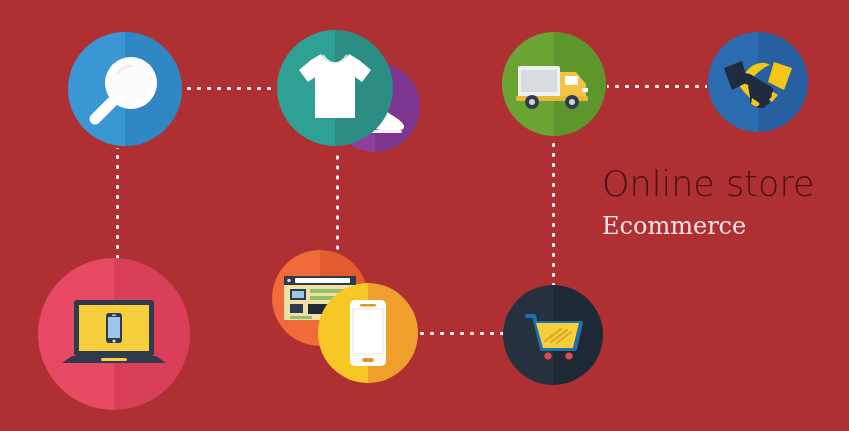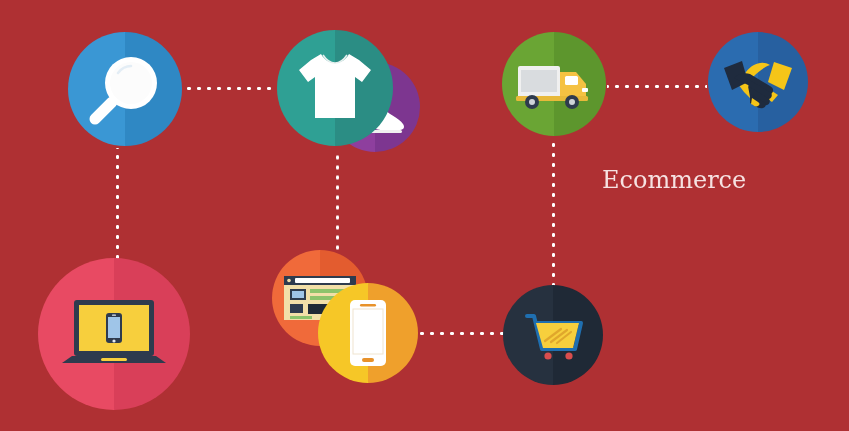--- a/index.html
+++ b/index.html
@@ -61,21 +61,21 @@
     font-weight:300;
     color:#4b1113;
     letter-spacing:0px;
     white-space:nowrap;
   }
   #subtitle{
     font-family:"DejaVu Serif", serif;
     font-size:24px;
     line-height:28px;
     color:#f6e2e2;
-    margin-top:2px;
+    margin-top:8px;
     white-space:nowrap;
   }
 </style>
 </head>
 <body>
 
 <div id="stage">
 
   <div class="conn h" style="left:163px;top:86px;width:112px;"></div>
   <div class="conn h" style="left:607px;top:84px;width:100px;"></div>
@@ -218,16 +218,17 @@
         <path d="M26 46 C30 42 36 40 42 42 L62 54 C66 56 66 60 63 62 C60 64 57 63 54 61 L46 56" fill="#1f2b3e"></path>
         <path d="M38 46 L62 60 C65 62 64 66 61 67 C58 68 55 67 53 65 L42 58 Z" fill="#1f2b3e"></path>
         <path d="M40 54 L60 66 C63 68 62 72 59 73 C56 74 53 72 51 71 L42 65 Z" fill="#1f2b3e"></path>
         <path d="M42 62 L56 70 C59 72 58 75 55 76 C52 77 49 75 47 74 L42 71 Z" fill="#1f2b3e"></path>
         <path d="M44 66 L50 70 C52 71 52 73 50 74 C48 75 46 74 45 73 L43 72 Z" fill="#f5c518"></path>
       </svg>
     </div>
   </div>
 
   <div id="textblock">
+    <div id="title">Online store</div>
     <div id="subtitle">Ecommerce</div>
   </div>
 
 </div>
 
 </body></html>

